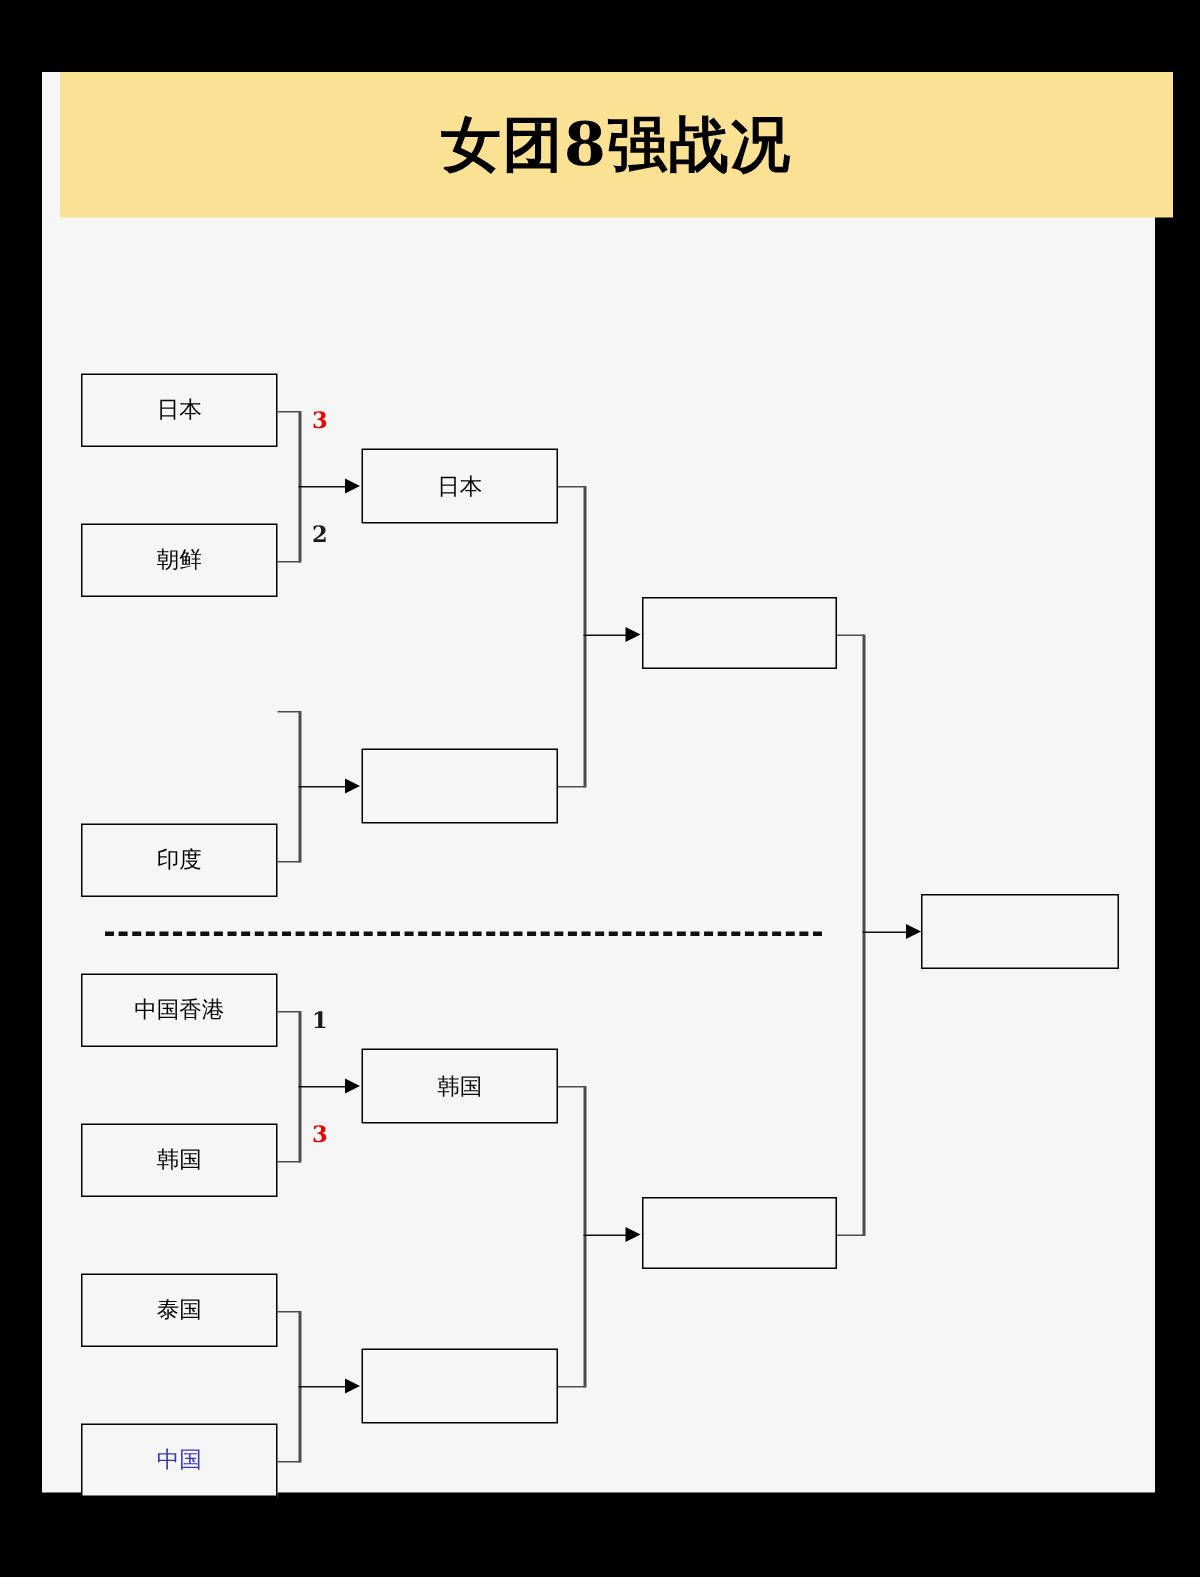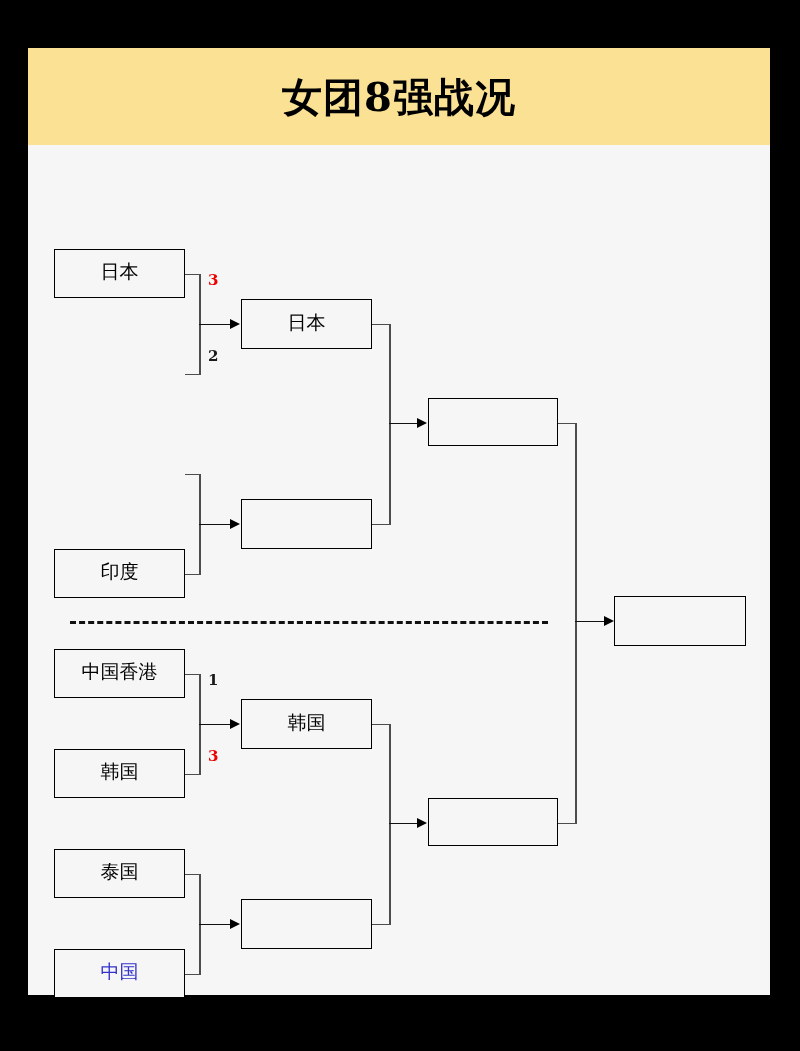--- a/index.html
+++ b/index.html
@@ -21,21 +21,21 @@
     left: 28px;
     top: 48px;
     width: 742px;
     height: 947px;
     background: #F6F6F6;
   }
 
   
   #title-banner {
     position: absolute;
-    left: 0;
+    left: 12px;
     top: 0;
     width: 742px;
     height: 97px;
     background: #FBE194;
     display: flex;
     align-items: center;
     justify-content: center;
   }
   #title-text {
     font-family: "DejaVu Serif", "Liberation Serif", serif;
@@ -58,22 +58,22 @@
   .bx {
     position: absolute;
     box-sizing: border-box;
     border: 1.5px solid #000000;
     background: #F6F6F6;
     display: flex;
     align-items: center;
     justify-content: center;
   }
   .bx span {
-    font-family: Liberation Mono, monospace;
-    font-size: 19px;
+    font-family: Liberation Sans, sans-serif;
+    font-size: 15px;
     color: #000000;
     line-height: 1;
     white-space: nowrap;
   }
   .bx span.hl { color: #3333CC; }
 
   
   .r1 { width: 131px; height: 49px; left: 26px; }
   
   .r2 { width: 131px; height: 50px; left: 213px; }
@@ -129,20 +129,23 @@
 
   <div id="title-banner">
     <div id="title-text">女团8强战况</div>
   </div>
 
   <div id="bracket">
 
     <div class="bx r1" style="top:104px">
       <span>日本</span>
     </div>
+    <div class="bx r1" style="top:204px">
+      <span>朝鲜</span>
+    </div>
     <div class="bx r1" style="top:504px">
       <span>中国香港</span>
     </div>
     <div class="bx r1" style="top:404px">
       <span>印度</span>
     </div>
     <div class="bx r1" style="top:604px">
       <span>韩国</span>
     </div>
     <div class="bx r1" style="top:704px">

